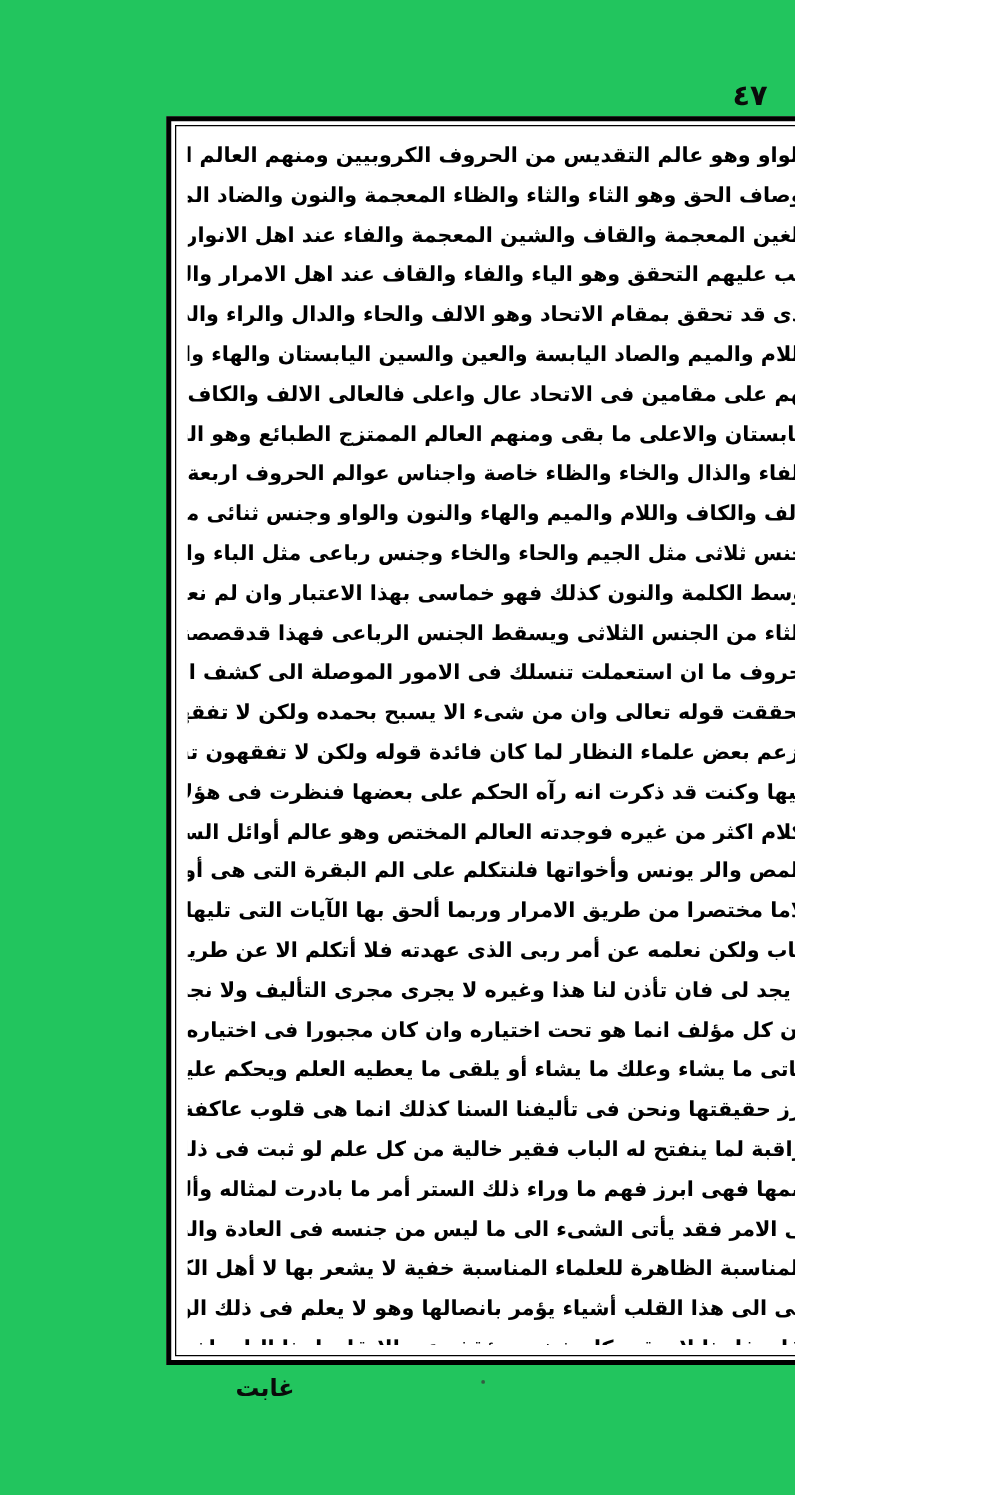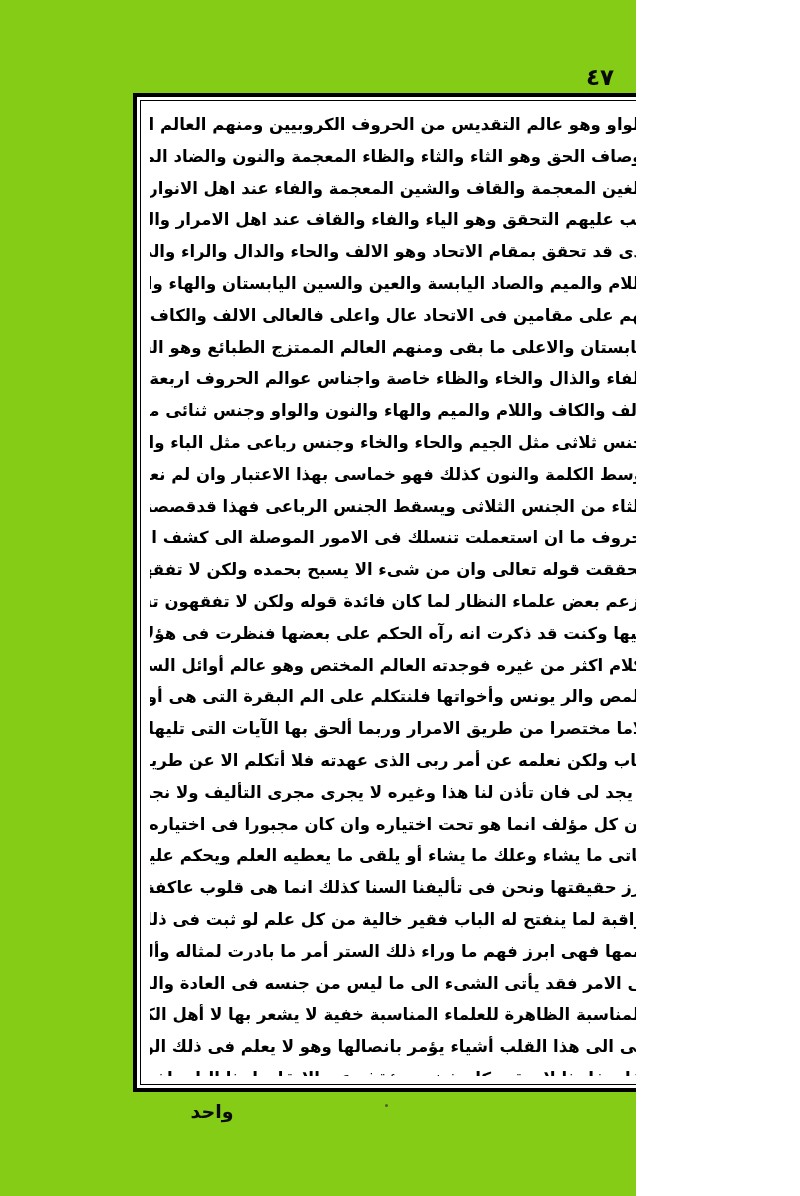--- a/index.html
+++ b/index.html
@@ -8,21 +8,21 @@
     padding: 0;
     background: #ffffff;
   }
   body {
     font-family: "DejaVu Sans", sans-serif;
   }
   .page {
     position: relative;
     width: 636px;
     height: 1196px;
-    background: #84cc16;
+    background: #22c55e;
     overflow: hidden;
   }
 
   
   .folio {
     position: absolute;
     left: 560px;
     top: 64px;
     width: 80px;
     text-align: center;
@@ -174,17 +174,17 @@
         <div class="line"><span>فى الامر فقد يأتى الشىء الى ما ليس من جنسه فى العادة والنظر ننكرى وما يعطيه العلم الظاهر</span></div>
         <div class="line"><span>والمناسبة الظاهرة للعلماء المناسبة خفية لا يشعر بها لا أهل الكشف بل ثم ما هو أغرب عندنا انه</span></div>
         <div class="line"><span>يأتى الى هذا القلب أشياء يؤمر بانصالها وهو لا يعلم فى ذلك الوقت لحكمة الهية غابت عن</span></div>
         <div class="line"><span>اتقان فلهذا لا يتقيد كل شخص يؤقف عن الاتقان لهذا الباب لذى يتكلم عليه ولكن يدرج</span></div>
 
       </div>
 
     </div>
   </div>
 
-  <div class="catchword">واحد</div>
+  <div class="catchword">غابت</div>
 
   <div class="speck"></div>
 
 </div>
 
 </body></html>

